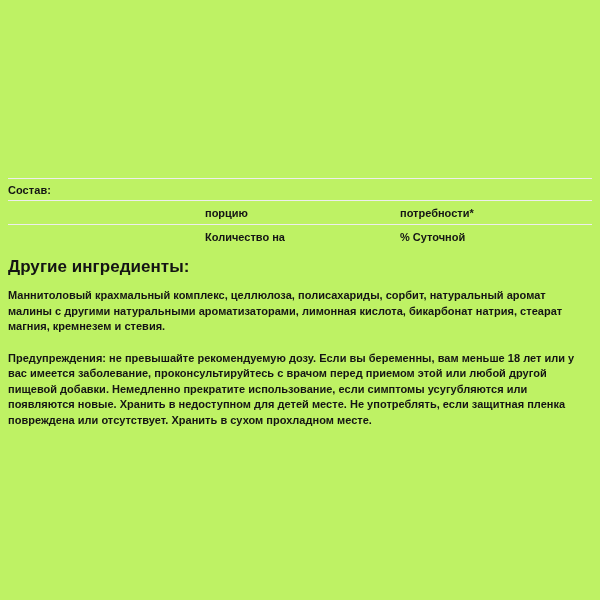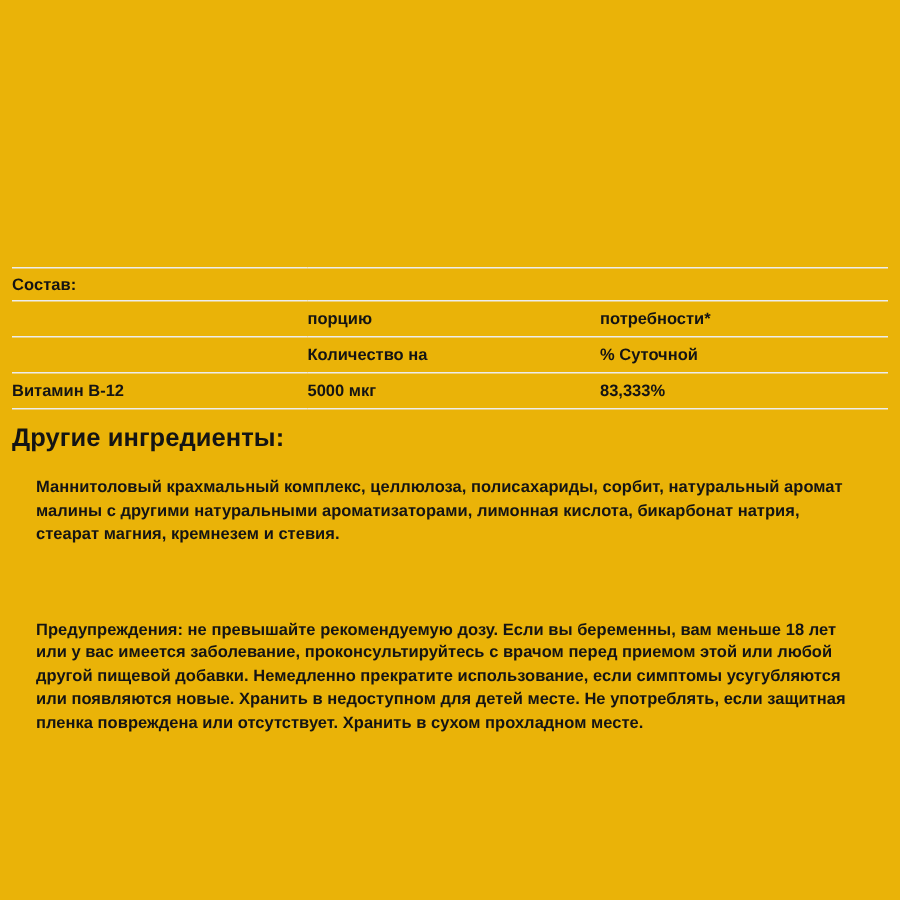--- a/index.html
+++ b/index.html
@@ -13,21 +13,21 @@
     font-family: "Liberation Sans", sans-serif;
     color: #1a1a1a;
     -webkit-font-smoothing: antialiased;
     overflow: hidden;
   }
 
   .page {
     position: relative;
     width: 600px;
     height: 600px;
-    background: #eab308;
+    background: #bef264;
     box-sizing: border-box;
   }
 
   
   .top-spacer {
     height: 178px;
   }
 
   
   .facts-table {
@@ -87,21 +87,21 @@
     color: #141414;
     margin: 0 0 11px 0;
     letter-spacing: 0.05px;
   }
 
   .paragraph {
     font-size: 11px;
     font-weight: bold;
     color: #141414;
     line-height: 15.5px;
-    margin: 16px;
+    margin: 0;
     letter-spacing: 0.02px;
     max-width: 576px;
   }
 
   .gap-block {
     height: 16px;
   }
 </style>
 </head>
 <body>
@@ -125,25 +125,20 @@
         <td></td>
         <td>порцию</td>
         <td>потребности*</td>
       </tr>
       <tr class="row-head row-head-first">
         <td></td>
         <td>Количество на</td>
         <td>% Суточной</td>
       </tr>
 
-      <tr class="row-nutrient">
-        <td>Витамин B-12</td>
-        <td>5000 мкг</td>
-        <td>83,333%</td>
-      </tr>
     </tbody>
   </table>
 
   <div class="content">
     <p class="section-heading">Другие ингредиенты:</p>
     <p class="paragraph">Маннитоловый крахмальный комплекс, целлюлоза, полисахариды, сорбит, натуральный аромат малины с другими натуральными ароматизаторами, лимонная кислота, бикарбонат натрия, стеарат магния, кремнезем и стевия.</p>
     <div class="gap-block"></div>
     <p class="paragraph">Предупреждения: не превышайте рекомендуемую дозу. Если вы беременны, вам меньше 18 лет или у вас имеется заболевание, проконсультируйтесь с врачом перед приемом этой или любой другой пищевой добавки. Немедленно прекратите использование, если симптомы усугубляются или появляются новые. Хранить в недоступном для детей месте. Не употреблять, если защитная пленка повреждена или отсутствует. Хранить в сухом прохладном месте.</p>
   </div>
 

